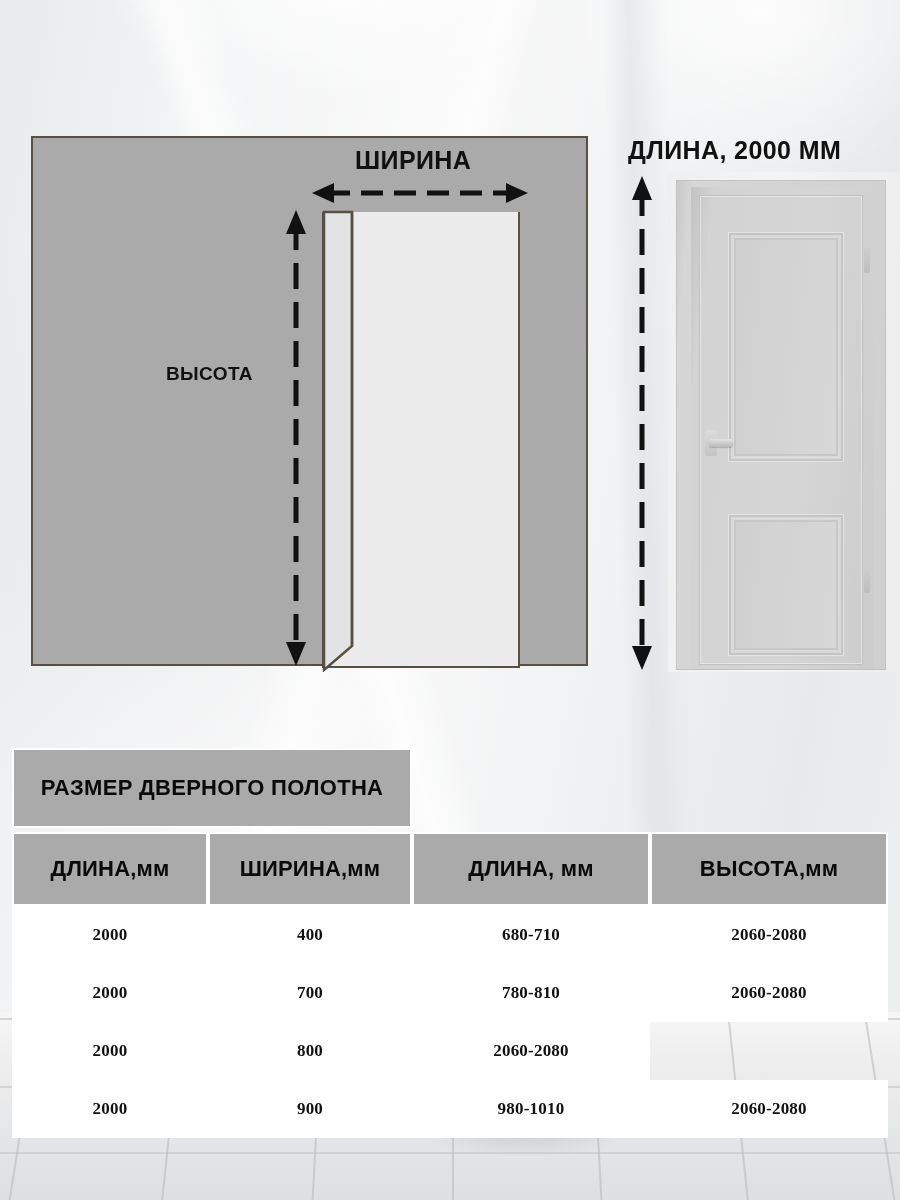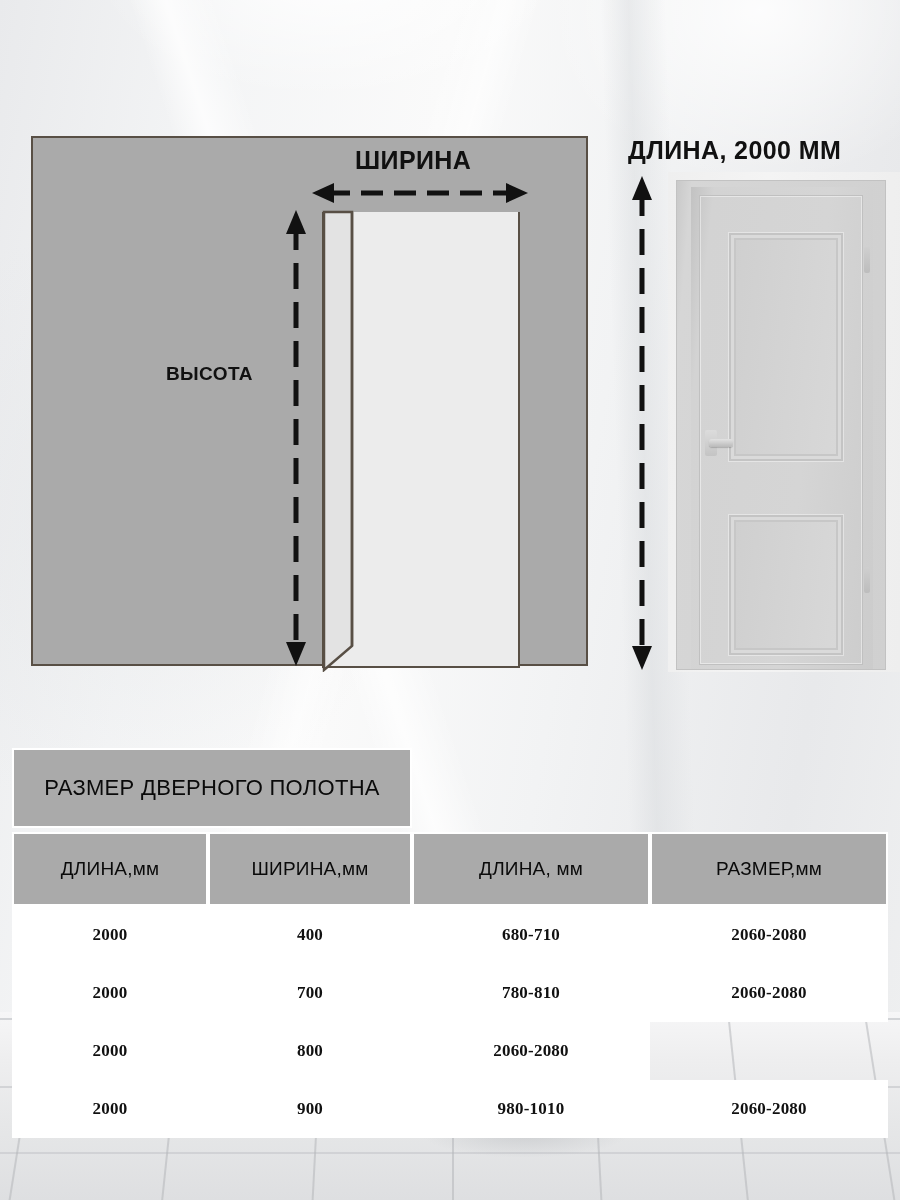--- a/index.html
+++ b/index.html
@@ -197,31 +197,31 @@
   .tgrp { margin-bottom: 4px; }
   .cell {
     box-sizing: border-box;
     background: #aaaaaa;
     border: 2px solid #ffffff;
     display: flex;
     align-items: center;
     justify-content: center;
     text-align: center;
     color: #0a0a0a;
-    font-weight: normal;
+    font-weight: bold;
   }
   .cell-group {
     height: 80px;
     font-size: 22px;
     line-height: 1.15;
     letter-spacing: .3px;
   }
   .cell-sub {
     height: 74px;
-    font-size: 19px;
+    font-size: 22px;
     letter-spacing: .2px;
   }
   .cell-data {
     height: 58px;
     background: #ffffff;
     font-family: "Liberation Serif", serif;
     font-weight: bold;
     font-size: 17px;
     color: #111111;
     letter-spacing: .2px;
@@ -315,21 +315,21 @@
   <div class="table">
 
     <div class="trow tgrp">
       <div class="cell cell-group g1">РАЗМЕР ДВЕРНОГО ПОЛОТНА</div>
     </div>
 
     <div class="trow">
       <div class="cell cell-sub c1">ДЛИНА,мм</div>
       <div class="cell cell-sub c2">ШИРИНА,мм</div>
       <div class="cell cell-sub c3">ДЛИНА, мм</div>
-      <div class="cell cell-sub c4">РАЗМЕР,мм</div>
+      <div class="cell cell-sub c4">ВЫСОТА,мм</div>
     </div>
 
     <div class="trow">
       <div class="cell cell-data c1">2000</div>
       <div class="cell cell-data c2">400</div>
       <div class="cell cell-data c3">680-710</div>
       <div class="cell cell-data c4">2060-2080</div>
     </div>
 
     <div class="trow">

